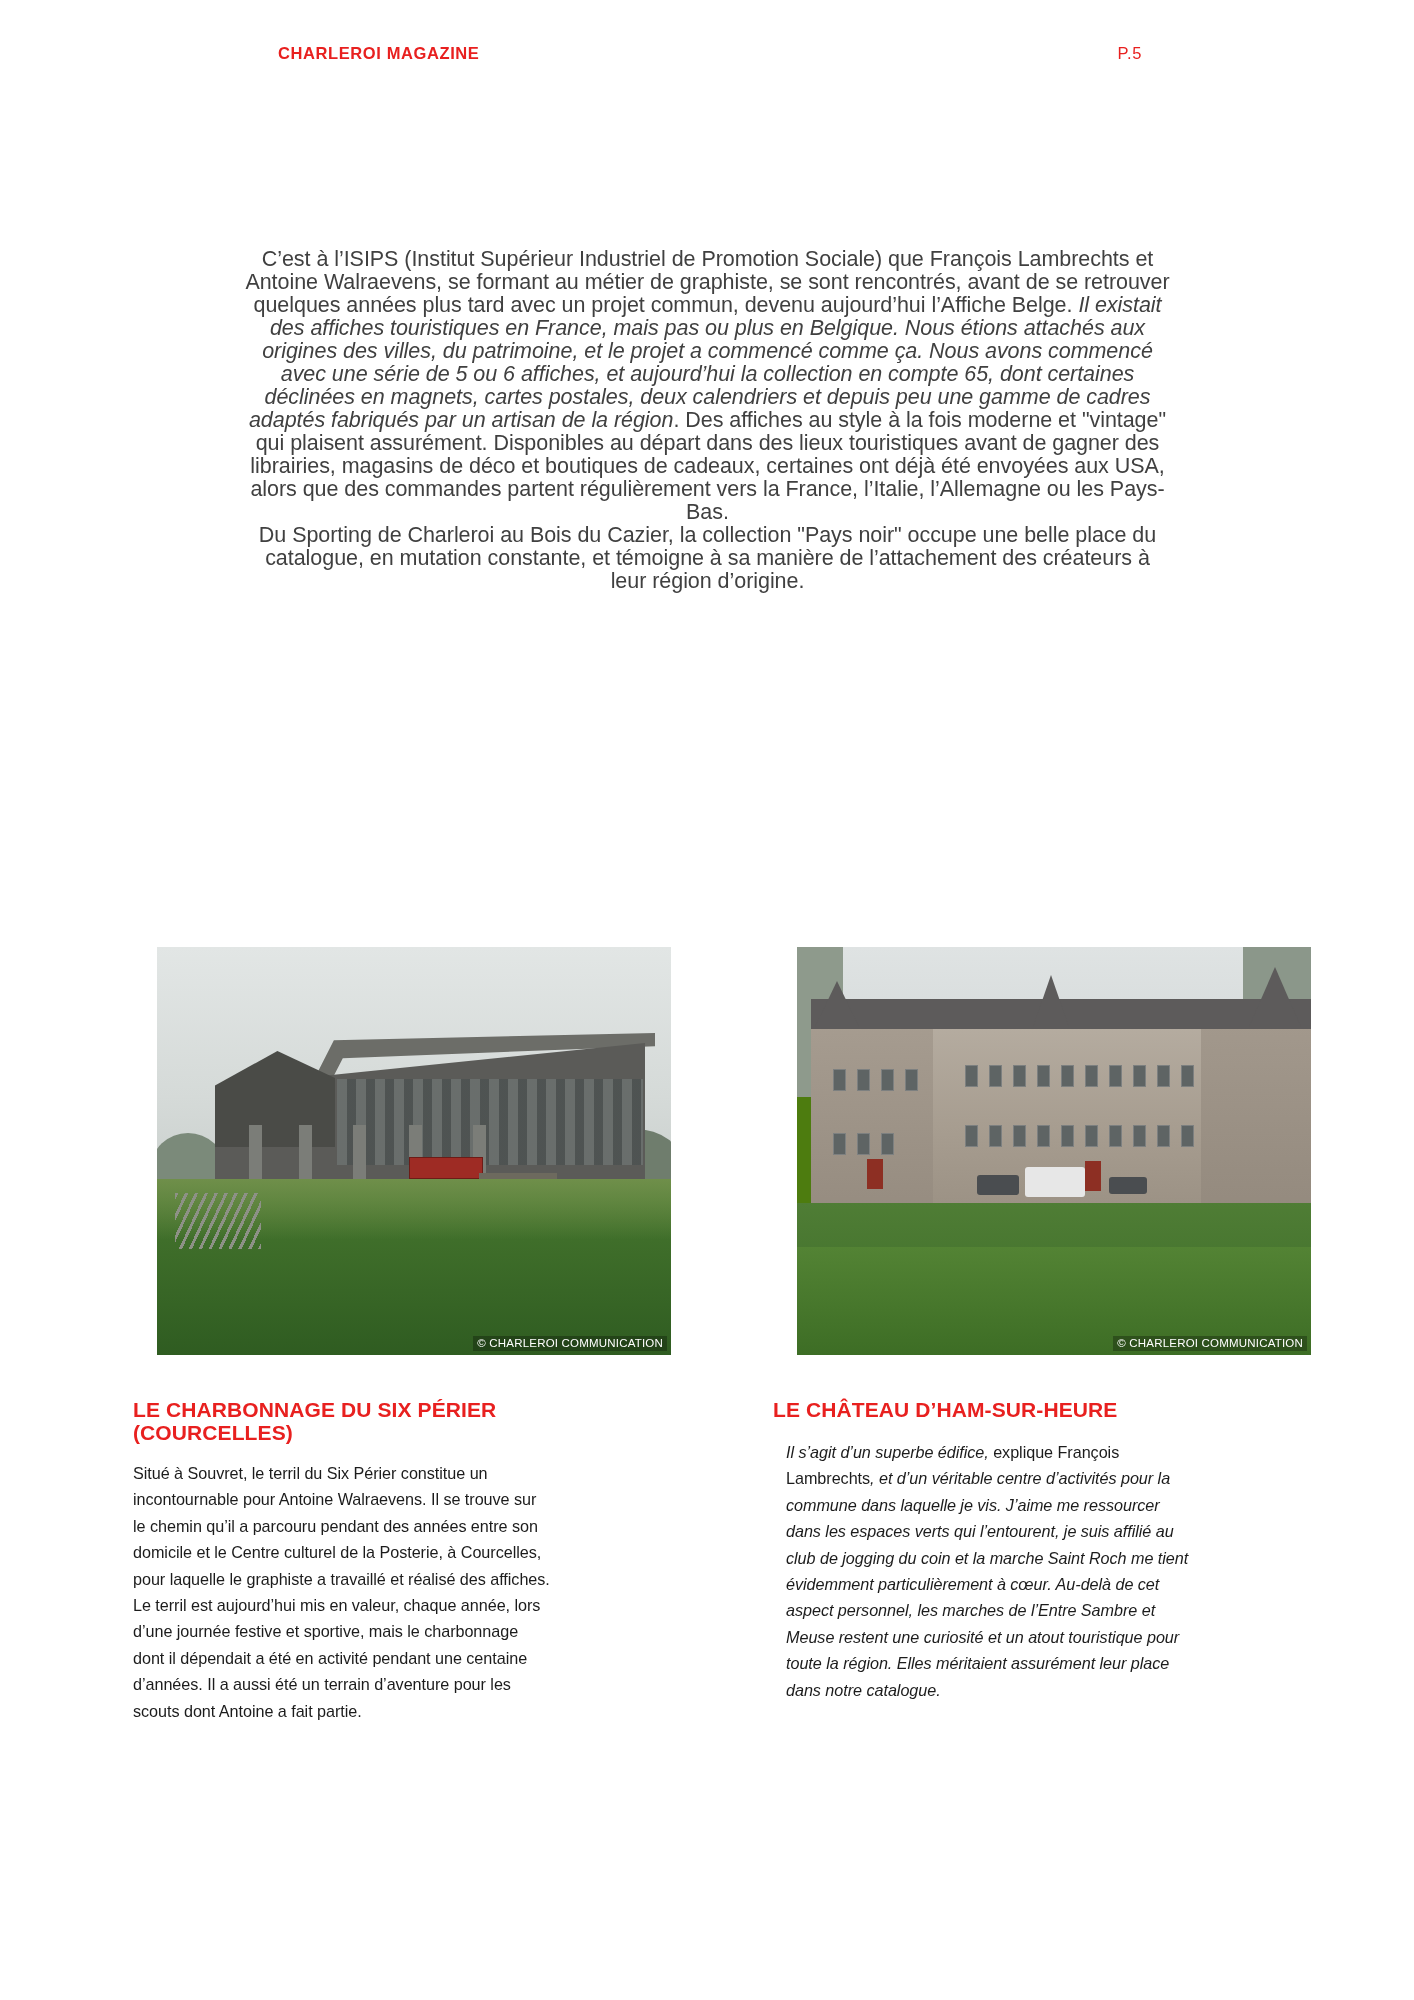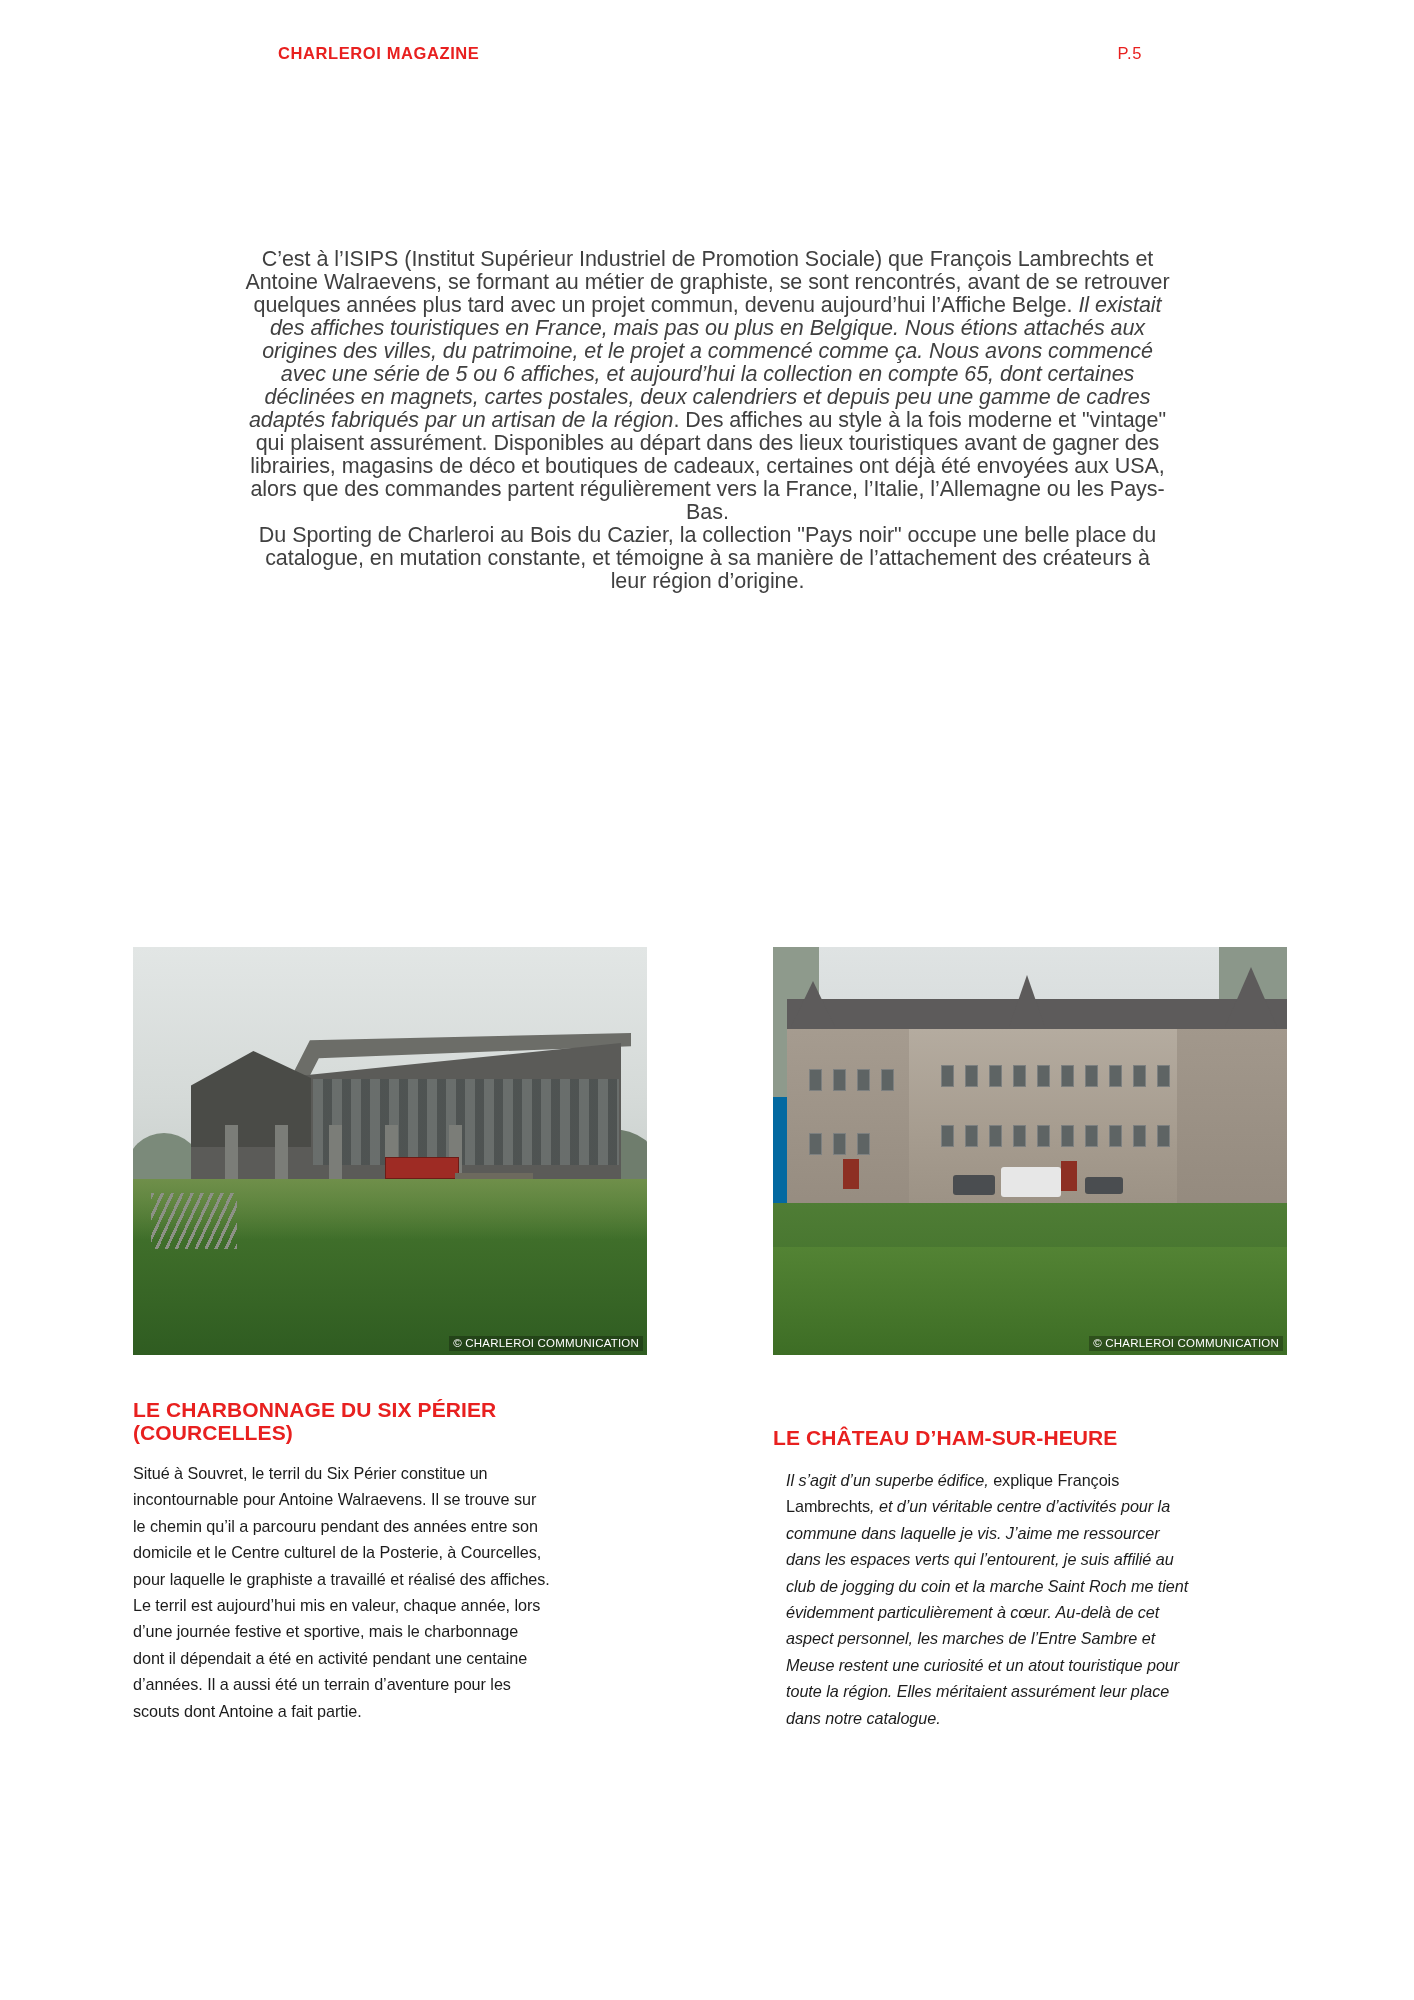--- a/index.html
+++ b/index.html
@@ -66,21 +66,22 @@
     letter-spacing: -0.05px;
   }
   .intro em {
     font-style: italic;
   }
 
   
   .photo {
     position: absolute;
     overflow: hidden;
-    background: #0369a1;
+    background: #4d7c0f;
+    margin-left: 24px;
   }
   #photo-left {
     left: 133px;
     top: 947px;
     width: 514px;
     height: 408px;
   }
   #photo-right {
     left: 773px;
     top: 947px;
@@ -251,21 +252,21 @@
     letter-spacing: 0.1px;
     margin: 0 0 16px 0;
   }
   .body-text {
     font-size: 16.2px;
     line-height: 26.4px;
     color: #1c1c1c;
     letter-spacing: -0.05px;
   }
   .body-text em { font-style: italic; }
-  #col-right .caption-title { margin-bottom: 18px; margin-top: 28px; }
+  #col-right .caption-title { margin-bottom: 18px; }
   #col-right .body-text { font-style: normal; margin-left: 13px; }
 </style>
 </head>
 <body>
 
 <div class="page-header">
   <div class="header-left">CHARLEROI MAGAZINE</div>
   <div class="header-right">P.5</div>
 </div>
 

